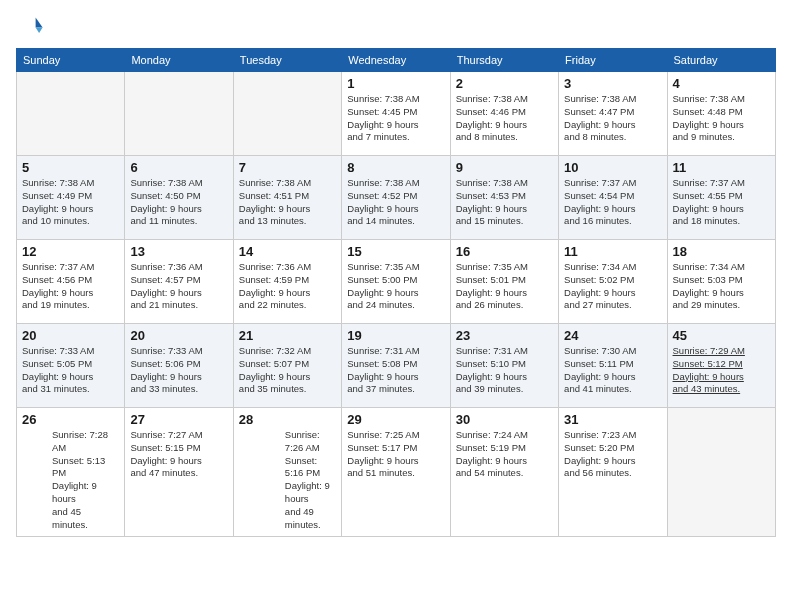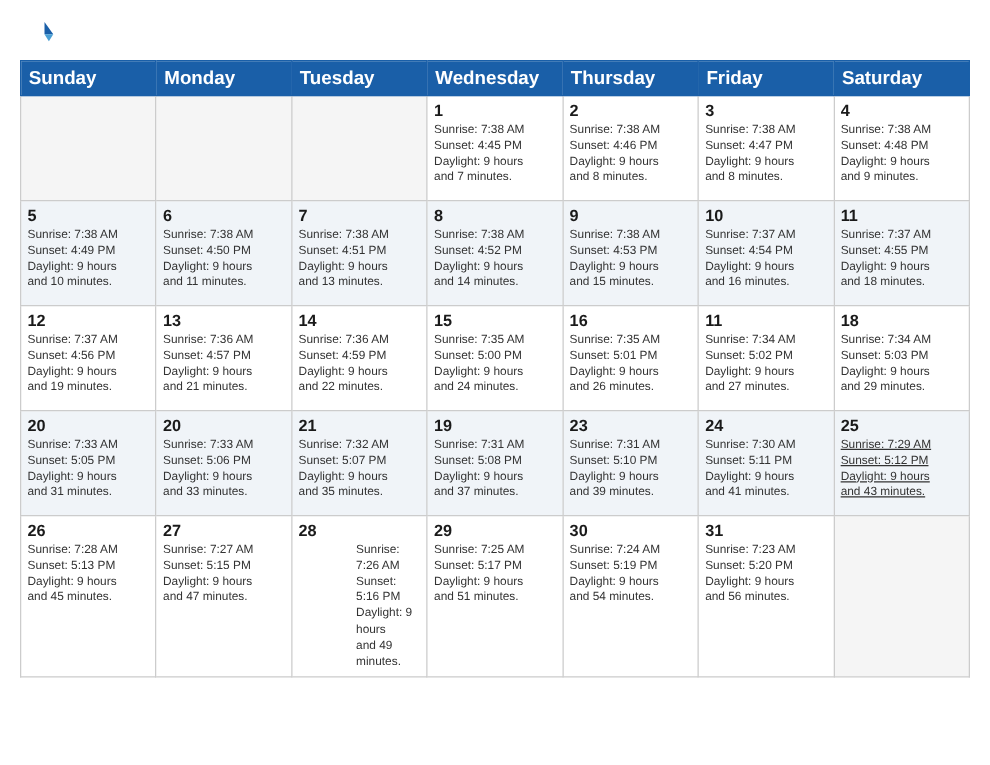--- a/index.html
+++ b/index.html
@@ -50,22 +50,22 @@
       color: #444;
     }
     .calendar {
       width: 100%;
       border-collapse: collapse;
       table-layout: fixed;
     }
     .calendar th {
       background: #1a5fa8;
       color: #fff;
-      font-size: 15px;
-      font-weight: bold;
+      font-size: 11px;
+      font-weight: normal;
       padding: 5px 6px;
       text-align: left;
       border: 1px solid #1a5fa8;
     }
     .calendar td {
       border: 1px solid #ccc;
       vertical-align: top;
       padding: 4px 5px;
       font-size: 10px;
       color: #222;
@@ -297,31 +297,31 @@
 and 39 minutes.</div>
           </td>
           <td class="alt-row">
             <span class="day-number">24</span>
             <div class="day-info" style="white-space: pre-line;">Sunrise: 7:30 AM
 Sunset: 5:11 PM
 Daylight: 9 hours
 and 41 minutes.</div>
           </td>
           <td class="alt-row">
-            <span class="day-number">25</span>
+            <span class="day-number">45</span>
             <div class="day-info" style="white-space: pre-line; text-decoration: underline;">Sunrise: 7:29 AM
 Sunset: 5:12 PM
 Daylight: 9 hours
 and 43 minutes.</div>
           </td>
         </tr>
         <tr>
           <td>
             <span class="day-number">26</span>
-            <div class="day-info" style="white-space: pre-line;">Sunrise: 7:28 AM
+            <div class="day-info" style="white-space: pre-line; margin-left: 30px;">Sunrise: 7:28 AM
 Sunset: 5:13 PM
 Daylight: 9 hours
 and 45 minutes.</div>
           </td>
           <td>
             <span class="day-number">27</span>
             <div class="day-info" style="white-space: pre-line;">Sunrise: 7:27 AM
 Sunset: 5:15 PM
 Daylight: 9 hours
 and 47 minutes.</div>

